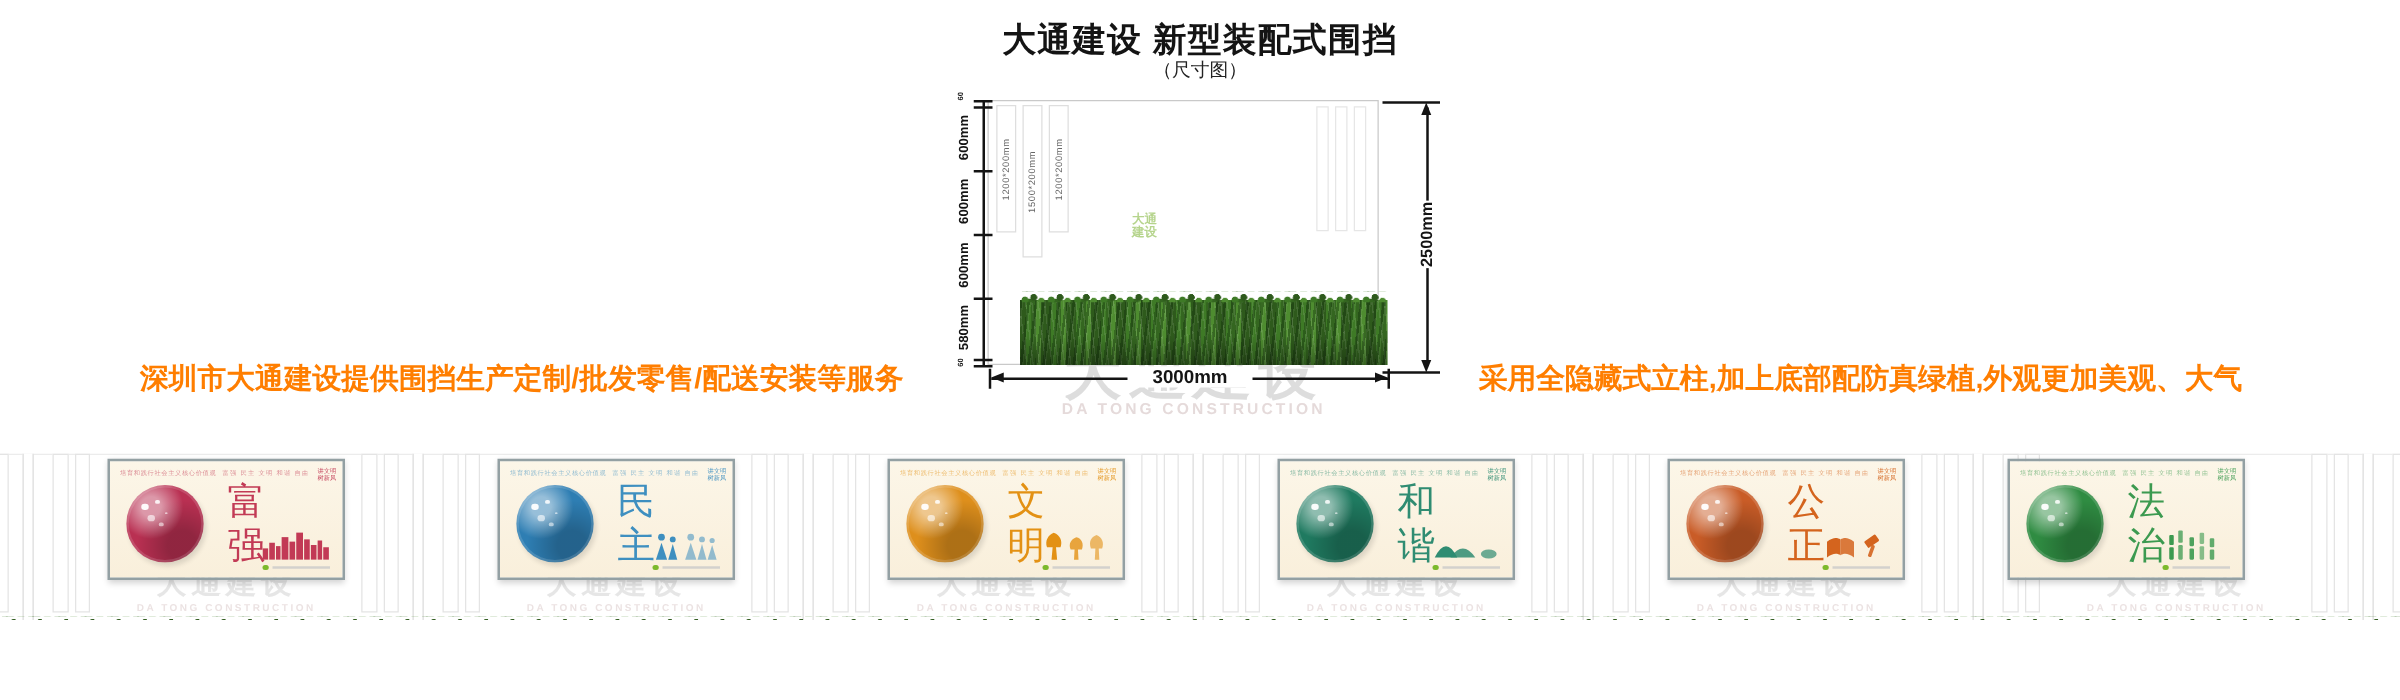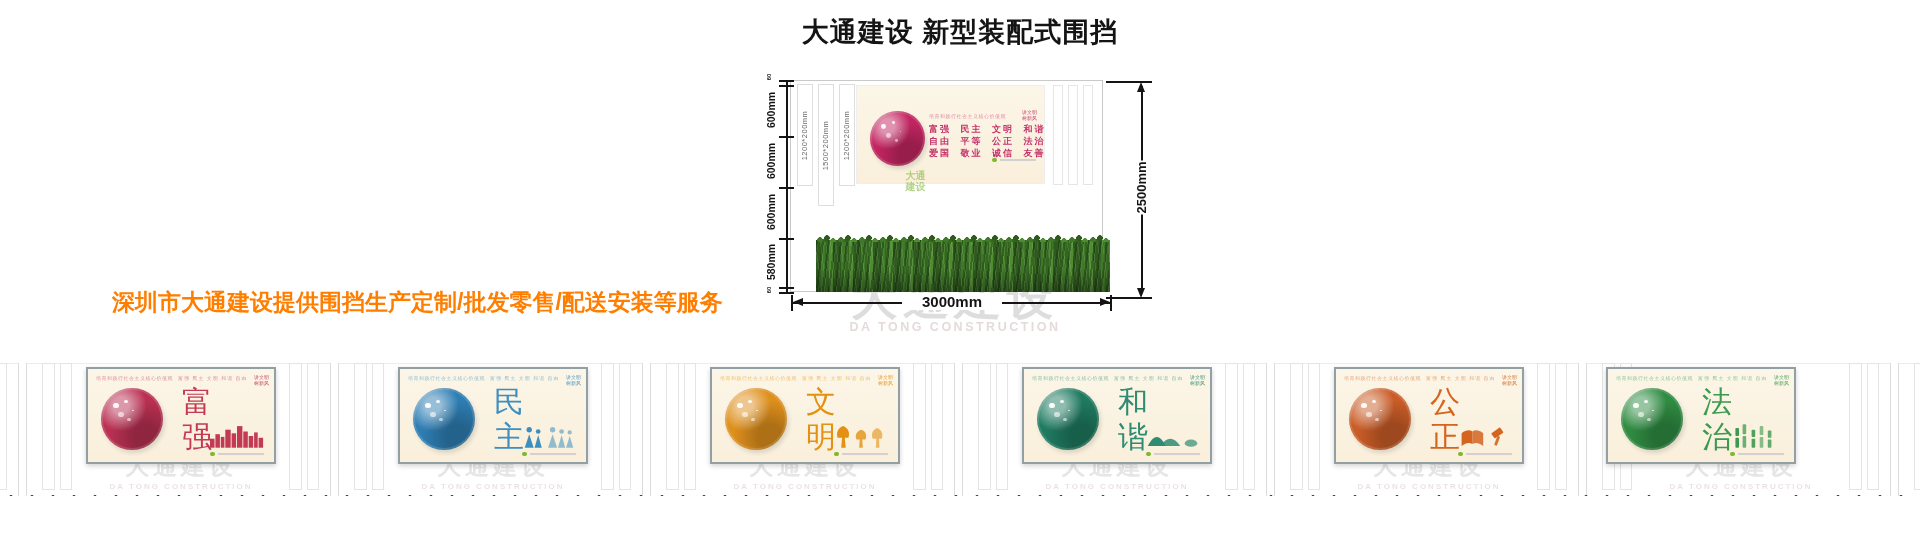--- a/index.html
+++ b/index.html
@@ -92,52 +92,37 @@
     background-size:21px 9px}
   .dgrass{position:absolute;left:816px;top:240px;width:294px;height:52px;z-index:4}
   .main-hedge{position:absolute;left:0;top:500px;width:1920px;height:60px;z-index:5}
 </style>
 </head>
 <body>
 
 <div id="stage">
 
   <div class="title">大通建设 新型装配式围挡</div>
+  <div class="subtitle">（尺寸图）</div>
 
   <div class="promo left" style="color: rgb(255, 126, 0);">深圳市大通建设提供围挡生产定制/批发零售/配送安装等服务</div>
+  <div class="promo right" style="color: rgb(255, 126, 0);">采用全隐藏式立柱,加上底部配防真绿植,外观更加美观、大气</div>
 
   <div class="dwall"></div>
 
   <div class="dpost" style="left:797px;top:84px;width:16px;height:102px">
     <span>1200*200mm</span>
     </div>
   <div class="dpost" style="left:818px;top:84px;width:16px;height:122px">
     <span>1500*200mm</span>
     </div>
   <div class="dpost" style="left:839px;top:84px;width:16px;height:102px">
     <span>1200*200mm</span>
     </div>
 
-  <div class="mini-panel">
-    <div class="m-header" style="opacity: 0.55; color: rgb(197, 50, 107);">培育和践行社会主义核心价值观</div>
-    <div class="m-rows" style="color: rgb(197, 50, 107);">
-      <div>富强 民主 文明 和谐</div>
-      <div>自由 平等 公正 法治</div>
-      <div>爱国 敬业 诚信 友善</div>
-    </div>
-    <div class="m-badge" style="color: rgb(197, 50, 107);">
-      <div>讲文明</div>
-      <div>树新风</div>
-    </div>
-    <div class="m-circle circle" style="color: rgb(194, 37, 96);"></div>
-    <div class="m-dotline fineline">
-        <i class="dot"></i>
-        <i class="ln"></i>
-      </div>
-  </div>
 
   <div class="rstrip" style="left:1053px;top:85px;width:10px;height:100px"></div>
   <div class="rstrip" style="left:1068px;top:85px;width:10px;height:100px"></div>
   <div class="rstrip" style="left:1083px;top:85px;width:10px;height:100px"></div>
 
   <div class="mini-logo">大通建设</div>
   <div class="dgrass hedge"></div>
 
   <div class="vline" style="left:786px;top:80px;height:212px"></div>
   <i class="tick" style="top:80px"></i>

